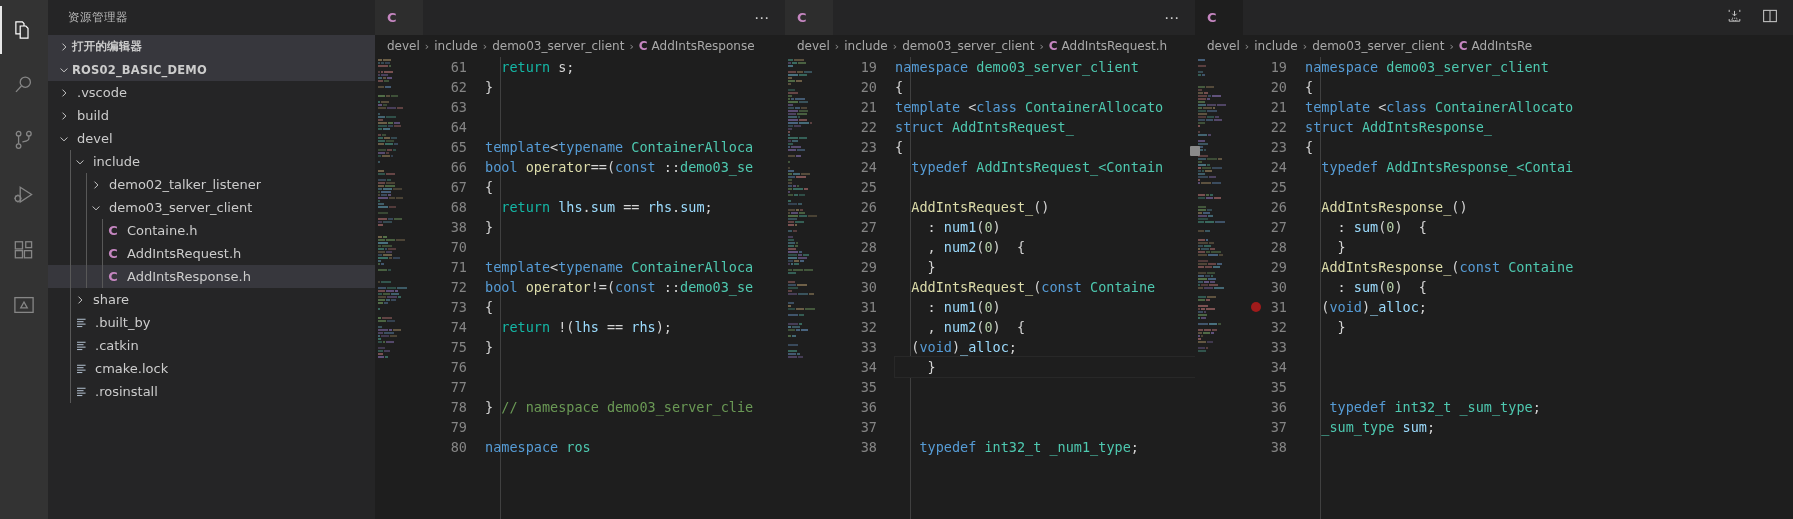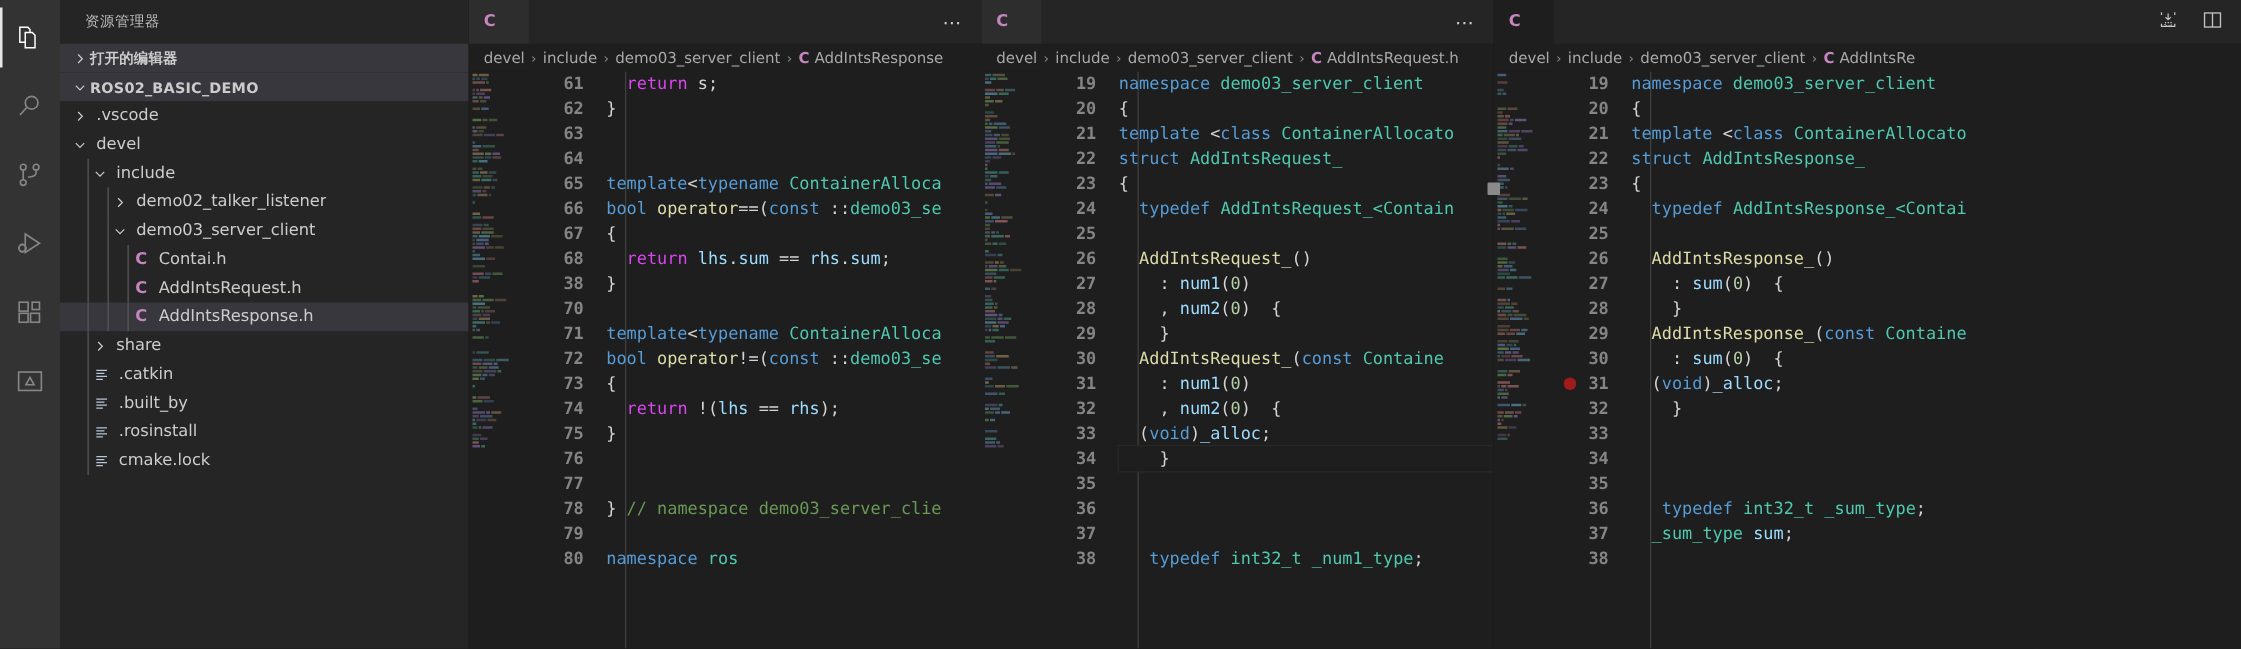--- a/index.html
+++ b/index.html
@@ -111,35 +111,35 @@
     padding-top: 2px;
   }
   .mm-line { height: 2px; margin: 0 0 1px 3px; display: flex; gap: 1px; }
   .mm-seg { height: 2px; }
 
   .gutter {
     flex: 0 0 62px; width: 62px; text-align: right; padding-right: 16px;
     font-family: "DejaVu Sans Mono", monospace; font-size: 13.5px; color: #858585;
     position: relative;
   }
-  .gutter .ln { height: 20px; line-height: 20px; font-weight: bold; }
+  .gutter .ln { height: 20px; line-height: 20px; }
   .bp {
     position: absolute; left: 10px; width: 10px; height: 10px; border-radius: 50%;
     background: #a01b1b;
   }
   .code-lines {
     flex: 1 1 auto; font-family: "DejaVu Sans Mono", monospace; font-size: 13.5px;
     white-space: pre; overflow: hidden; position: relative; padding-left: 2px;
   }
   .cl { height: 20px; line-height: 20px; position: relative; }
   .cl.current { outline: 1px solid #282828; background: #1e1e1e; }
   .vguide { position: absolute; top:0; bottom:0; width: 1px; background: #404040; }
 
   .kw   { color: #569cd6; }      
-  .kw2  { color: #d946ef; }      
+  .kw2  { color: #14b8a6; }      
   .typ  { color: #4ec9b0; }      
   .fn   { color: #dcdcaa; }      
   .var  { color: #9cdcfe; }      
   .num  { color: #b5cea8; }
   .cmt  { color: #6a9955; }
   .pln  { color: #d4d4d4; }
   .op   { color: #d4d4d4; }
 
   .sash {
     position: absolute; top: 0; bottom: 0; width: 4px; background: transparent; z-index: 5;
@@ -240,20 +240,30 @@
               <path d="M6 3.5 10.5 8 6 12.5"></path>
             </svg>
           </span>
           <span style="width: 5px;"></span>
           <span class="label">.vscode</span>
         </div>
         <div class="tree-row">
           <span style="padding-left: 8px;"></span>
           <span class="twisty">
             <svg width="12" height="12" viewBox="0 0 16 16" fill="none" stroke="#cccccc" stroke-width="1.3">
+              <path d="M6 3.5 10.5 8 6 12.5"></path>
+            </svg>
+          </span>
+          <span style="width: 5px;"></span>
+          <span class="label">build</span>
+        </div>
+        <div class="tree-row">
+          <span style="padding-left: 8px;"></span>
+          <span class="twisty">
+            <svg width="12" height="12" viewBox="0 0 16 16" fill="none" stroke="#cccccc" stroke-width="1.3">
               <path d="M3.5 6 8 10.5 12.5 6"></path>
             </svg>
           </span>
           <span style="width: 5px;"></span>
           <span class="label">devel</span>
         </div>
         <div class="tree-row">
           <span class="indent-guide" style="left: 22px;"></span>
           <span style="padding-left: 24px;"></span>
           <span class="twisty">
@@ -287,21 +297,21 @@
           </span>
           <span style="width: 5px;"></span>
           <span class="label">demo03_server_client</span>
         </div>
         <div class="tree-row">
           <span class="indent-guide" style="left: 22px;"></span>
           <span class="indent-guide" style="left: 38px;"></span>
           <span class="indent-guide" style="left: 54px;"></span>
           <span style="padding-left: 56px;"></span>
           <span class="file-icon ic-c">C</span>
-          <span class="label">Contai.h</span>
+          <span class="label">Containe.h</span>
         </div>
         <div class="tree-row">
           <span class="indent-guide" style="left: 22px;"></span>
           <span class="indent-guide" style="left: 38px;"></span>
           <span class="indent-guide" style="left: 54px;"></span>
           <span style="padding-left: 56px;"></span>
           <span class="file-icon ic-c">C</span>
           <span class="label">AddIntsRequest.h</span>
         </div>
         <div class="tree-row selected">
@@ -315,20 +325,33 @@
         <div class="tree-row">
           <span class="indent-guide" style="left: 22px;"></span>
           <span style="padding-left: 24px;"></span>
           <span class="twisty">
             <svg width="12" height="12" viewBox="0 0 16 16" fill="none" stroke="#cccccc" stroke-width="1.3">
               <path d="M6 3.5 10.5 8 6 12.5"></path>
             </svg>
           </span>
           <span style="width: 5px;"></span>
           <span class="label">share</span>
+        </div>
+        <div class="tree-row">
+          <span class="indent-guide" style="left: 22px;"></span>
+          <span style="padding-left: 24px;"></span>
+          <span class="file-icon">
+            <svg width="13" height="13" viewBox="0 0 16 16" stroke="#b8c6d6" stroke-width="1.2">
+              <line x1="2.5" y1="4" x2="13" y2="4"></line>
+              <line x1="2.5" y1="7" x2="10.5" y2="7"></line>
+              <line x1="2.5" y1="10" x2="13" y2="10"></line>
+              <line x1="2.5" y1="13" x2="9" y2="13"></line>
+            </svg>
+          </span>
+          <span class="label">.built_by</span>
         </div>
         <div class="tree-row">
           <span class="indent-guide" style="left: 22px;"></span>
           <span style="padding-left: 24px;"></span>
           <span class="file-icon">
             <svg width="13" height="13" viewBox="0 0 16 16" stroke="#b8c6d6" stroke-width="1.2">
               <line x1="2.5" y1="4" x2="13" y2="4"></line>
               <line x1="2.5" y1="7" x2="10.5" y2="7"></line>
               <line x1="2.5" y1="10" x2="13" y2="10"></line>
               <line x1="2.5" y1="13" x2="9" y2="13"></line>
@@ -340,47 +363,34 @@
           <span class="indent-guide" style="left: 22px;"></span>
           <span style="padding-left: 24px;"></span>
           <span class="file-icon">
             <svg width="13" height="13" viewBox="0 0 16 16" stroke="#b8c6d6" stroke-width="1.2">
               <line x1="2.5" y1="4" x2="13" y2="4"></line>
               <line x1="2.5" y1="7" x2="10.5" y2="7"></line>
               <line x1="2.5" y1="10" x2="13" y2="10"></line>
               <line x1="2.5" y1="13" x2="9" y2="13"></line>
             </svg>
           </span>
-          <span class="label">.built_by</span>
+          <span class="label">cmake.lock</span>
         </div>
         <div class="tree-row">
           <span class="indent-guide" style="left: 22px;"></span>
           <span style="padding-left: 24px;"></span>
           <span class="file-icon">
             <svg width="13" height="13" viewBox="0 0 16 16" stroke="#b8c6d6" stroke-width="1.2">
               <line x1="2.5" y1="4" x2="13" y2="4"></line>
               <line x1="2.5" y1="7" x2="10.5" y2="7"></line>
               <line x1="2.5" y1="10" x2="13" y2="10"></line>
               <line x1="2.5" y1="13" x2="9" y2="13"></line>
             </svg>
           </span>
           <span class="label">.rosinstall</span>
-        </div>
-        <div class="tree-row">
-          <span class="indent-guide" style="left: 22px;"></span>
-          <span style="padding-left: 24px;"></span>
-          <span class="file-icon">
-            <svg width="13" height="13" viewBox="0 0 16 16" stroke="#b8c6d6" stroke-width="1.2">
-              <line x1="2.5" y1="4" x2="13" y2="4"></line>
-              <line x1="2.5" y1="7" x2="10.5" y2="7"></line>
-              <line x1="2.5" y1="10" x2="13" y2="10"></line>
-              <line x1="2.5" y1="13" x2="9" y2="13"></line>
-            </svg>
-          </span>
-          <span class="label">cmake.lock</span>
         </div>
       </div>
   </div>
 
   <div class="editor-area" id="editor-area">
       <div class="egroup g1">
         <div class="tabs-row">
           <div class="tab">
             <span class="tab-ic">C</span>
             <span></span>

